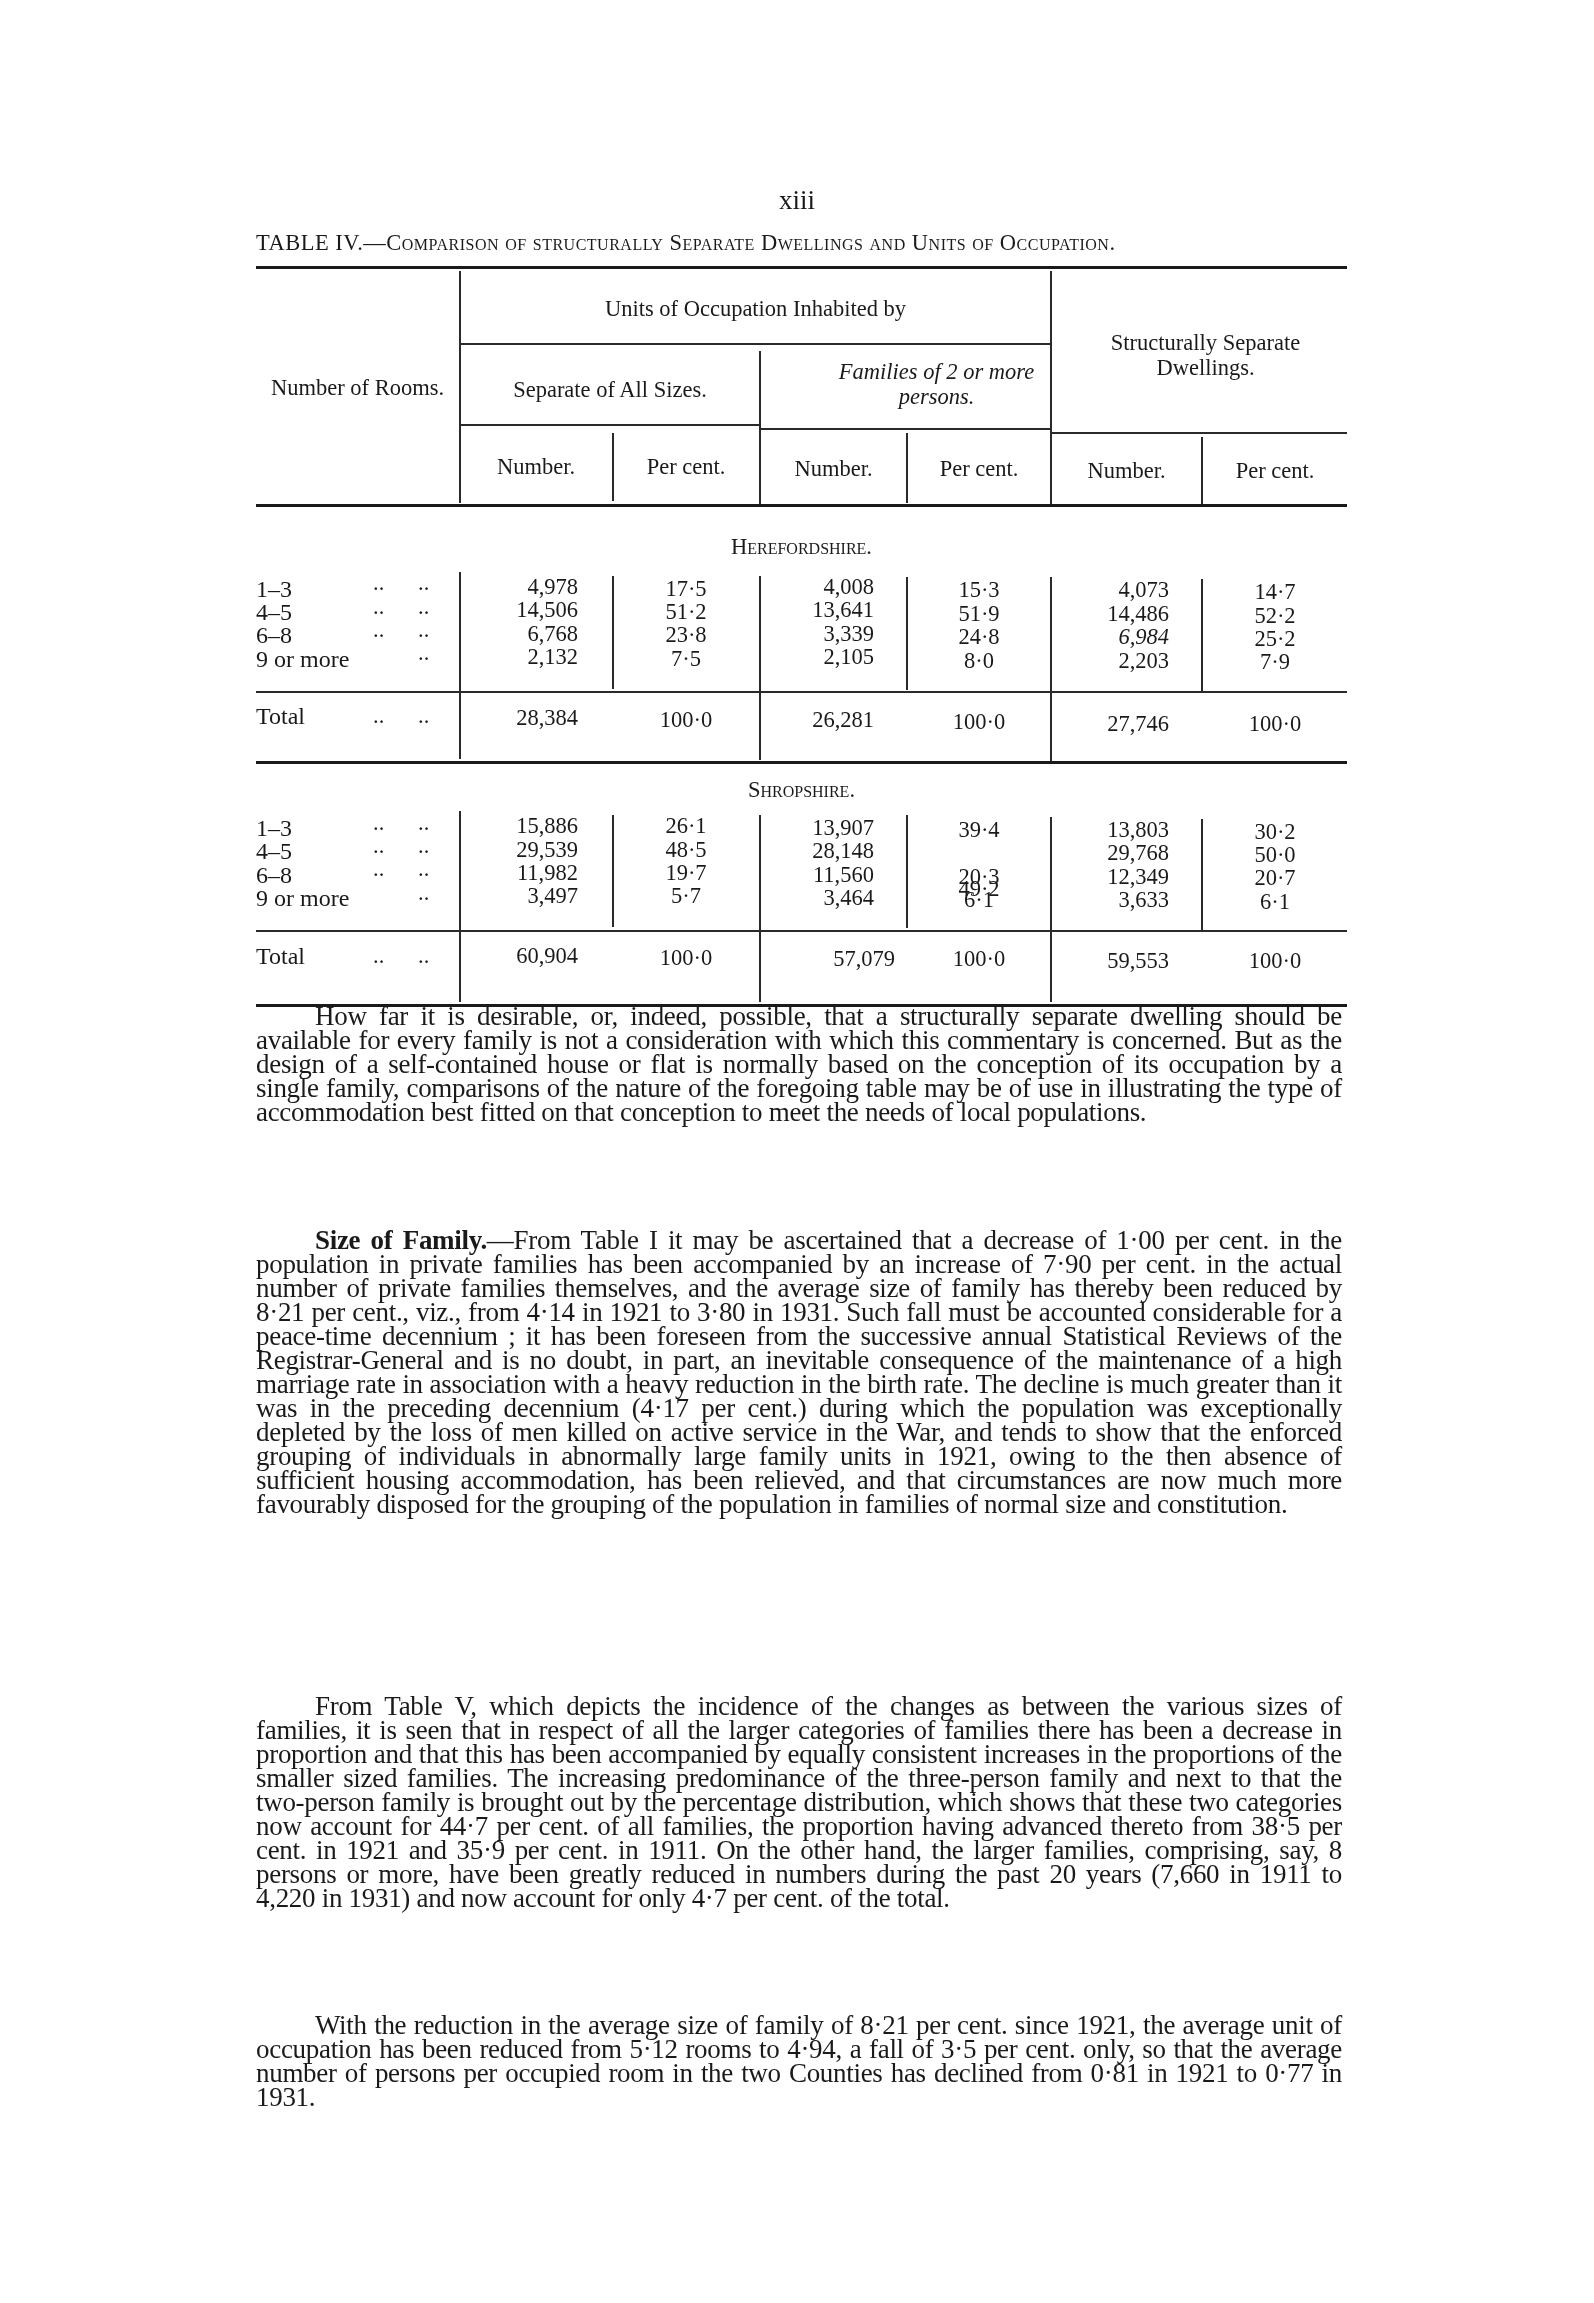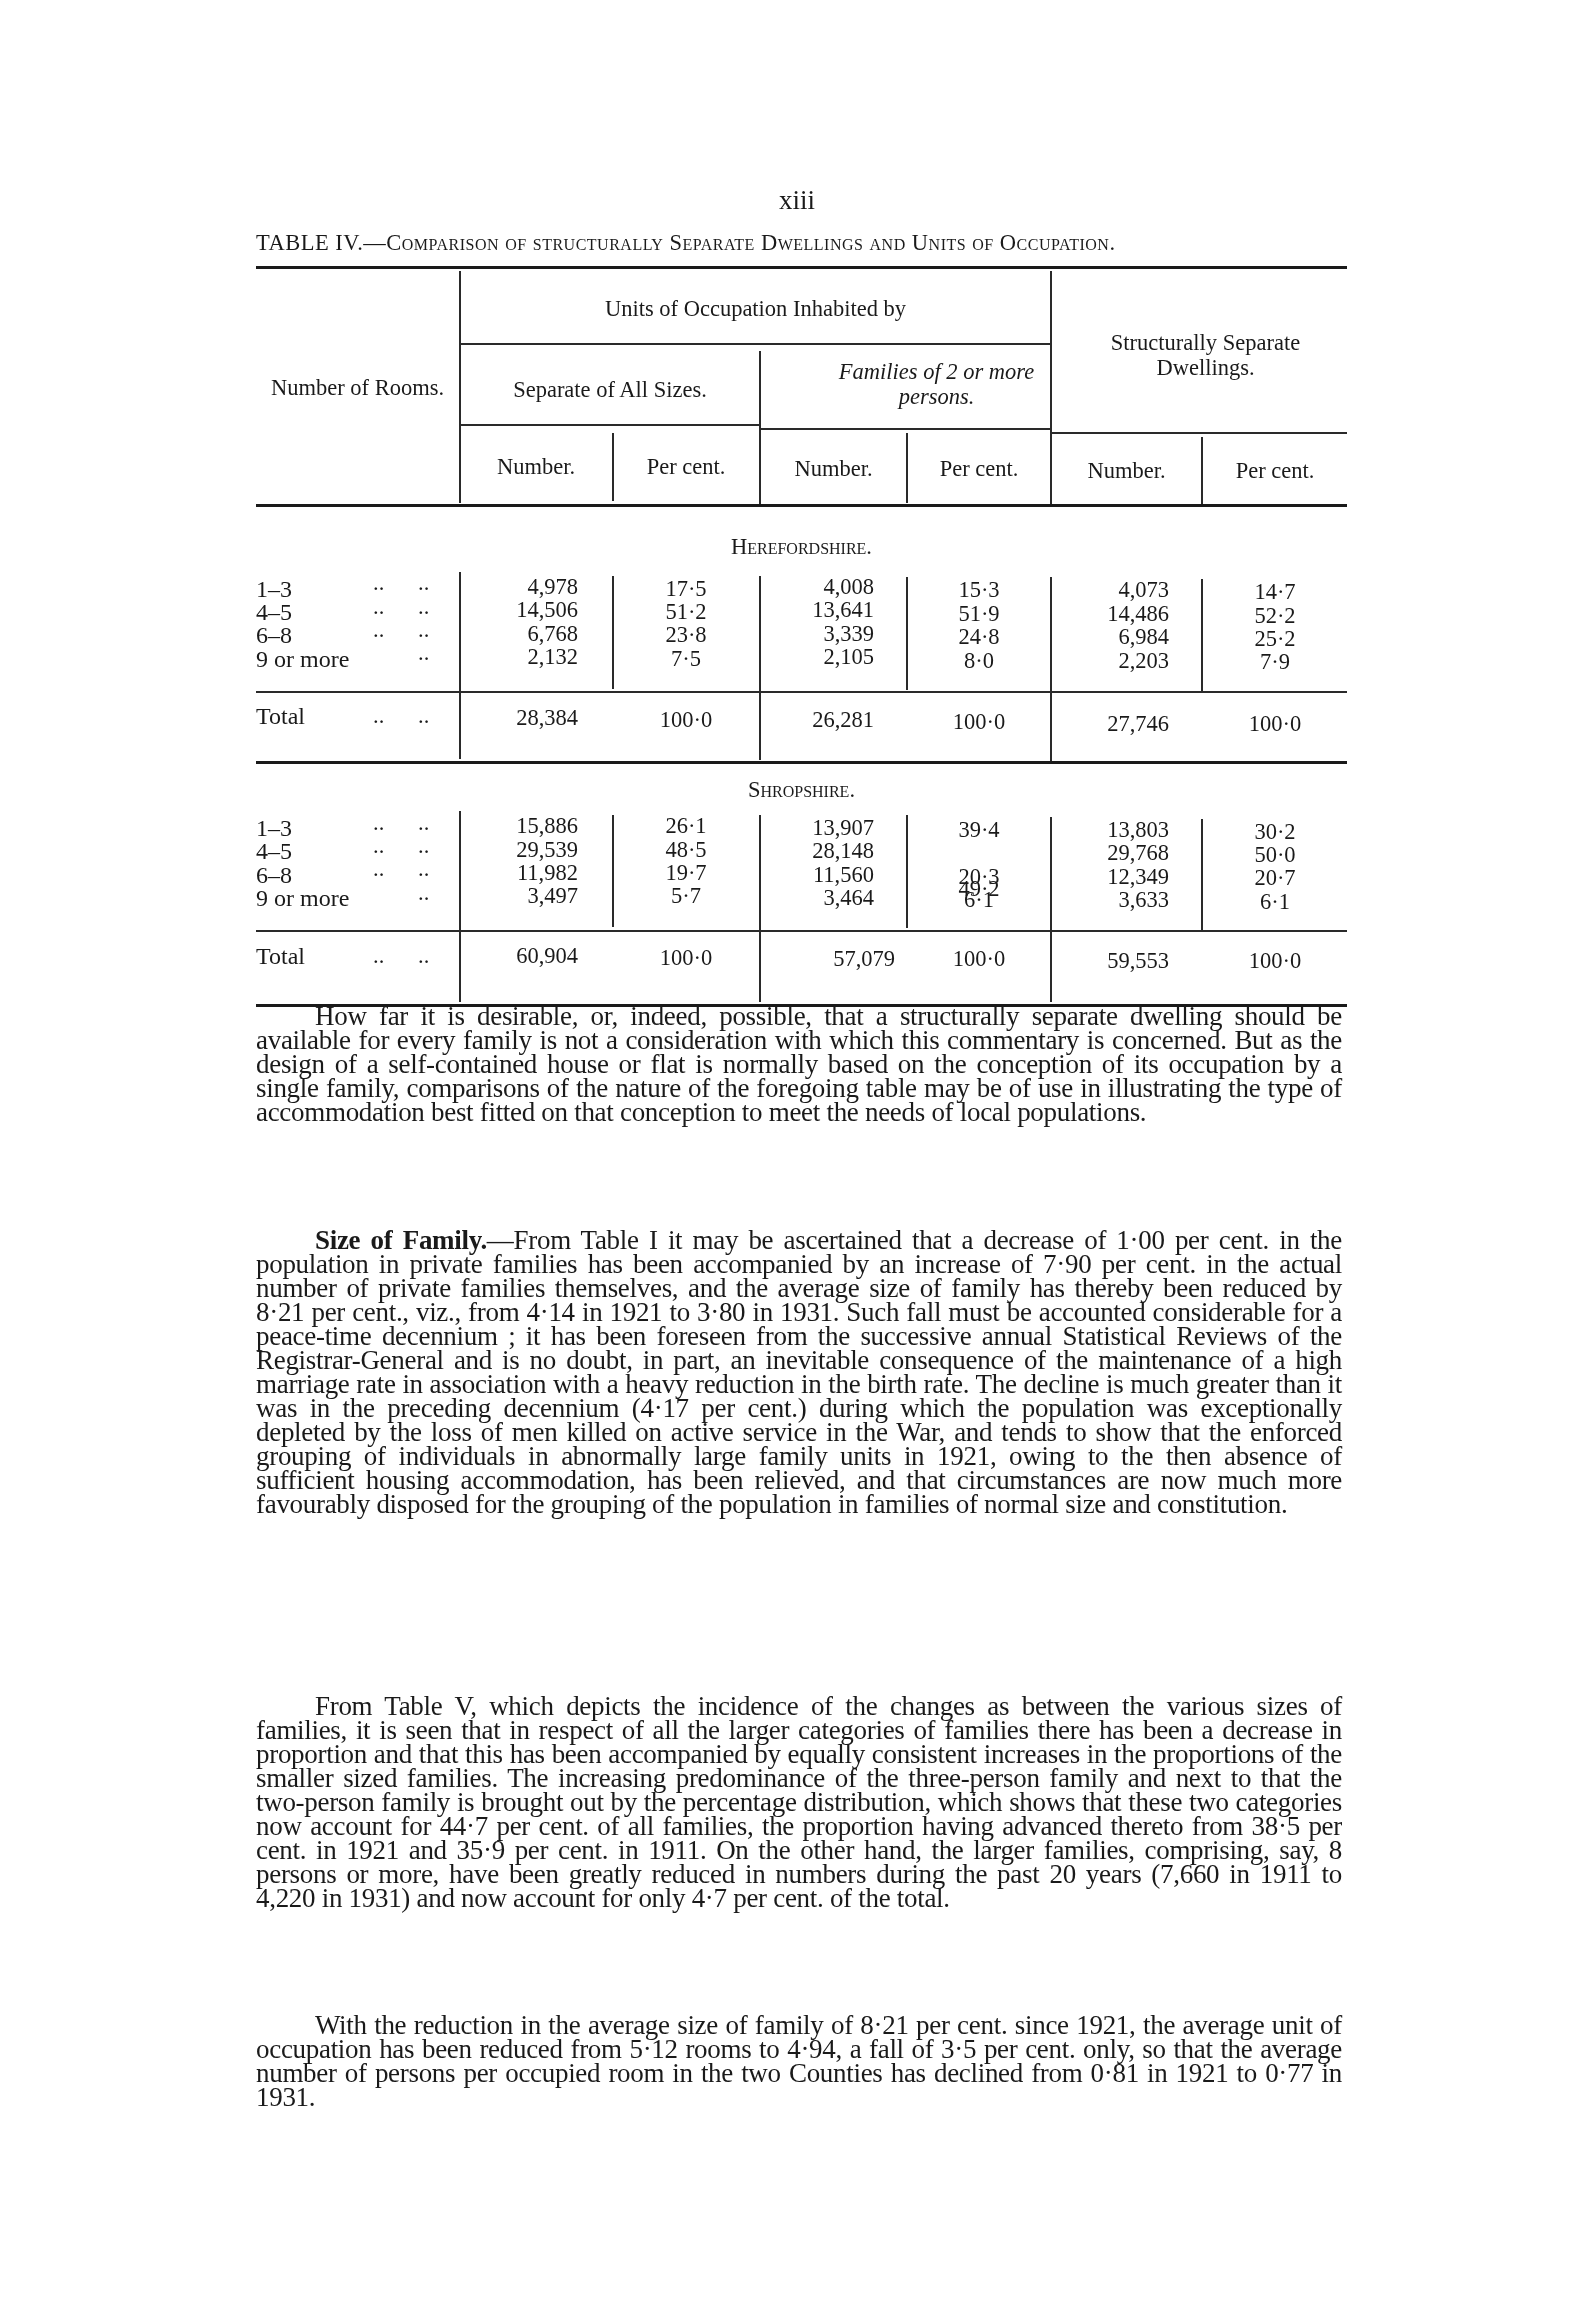--- a/index.html
+++ b/index.html
@@ -105,21 +105,21 @@
     <div class="pct" style="left:947px; width:144px; top:337px;">52·2</div>
   </div>
   <div>
     <div class="row-label" style="top:356px;">6–8</div>
     <div class="dots" style="left:117px; top:351px;">..</div>
     <div class="dots" style="left:162px; top:351px;">..</div>
     <div class="num" style="left:205px; width:117px; top:355px;">6,768</div>
     <div class="pct" style="left:357px; width:146px; top:356px;">23·8</div>
     <div class="num" style="left:505px; width:113px; top:355px;">3,339</div>
     <div class="pct" style="left:652px; width:142px; top:358px;">24·8</div>
-    <div class="num" style="left:796px; width:117px; top:358px;">6,984</div>
+    <div class="num" style="left:796px; width:117px; top:358px;font-style:italic;">6,984</div>
     <div class="pct" style="left:947px; width:144px; top:360px;">25·2</div>
   </div>
   <div>
     <div class="row-label" style="top:380px;">9 or more</div>
     <div class="dots" style="left:162px; top:374px;">..</div>
     <div class="num" style="left:205px; width:117px; top:378px;">2,132</div>
     <div class="pct" style="left:357px; width:146px; top:380px;">7·5</div>
     <div class="num" style="left:505px; width:113px; top:378px;">2,105</div>
     <div class="pct" style="left:652px; width:142px; top:382px;">8·0</div>
     <div class="num" style="left:796px; width:117px; top:382px;">2,203</div>

